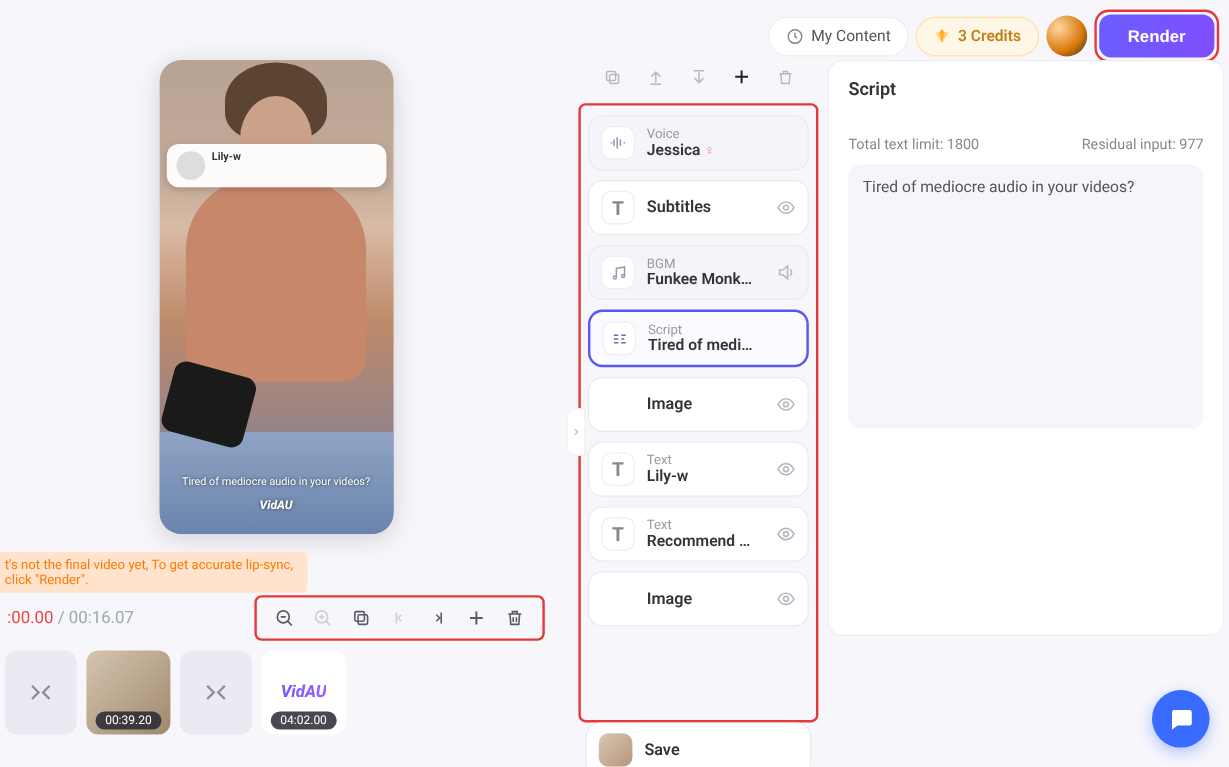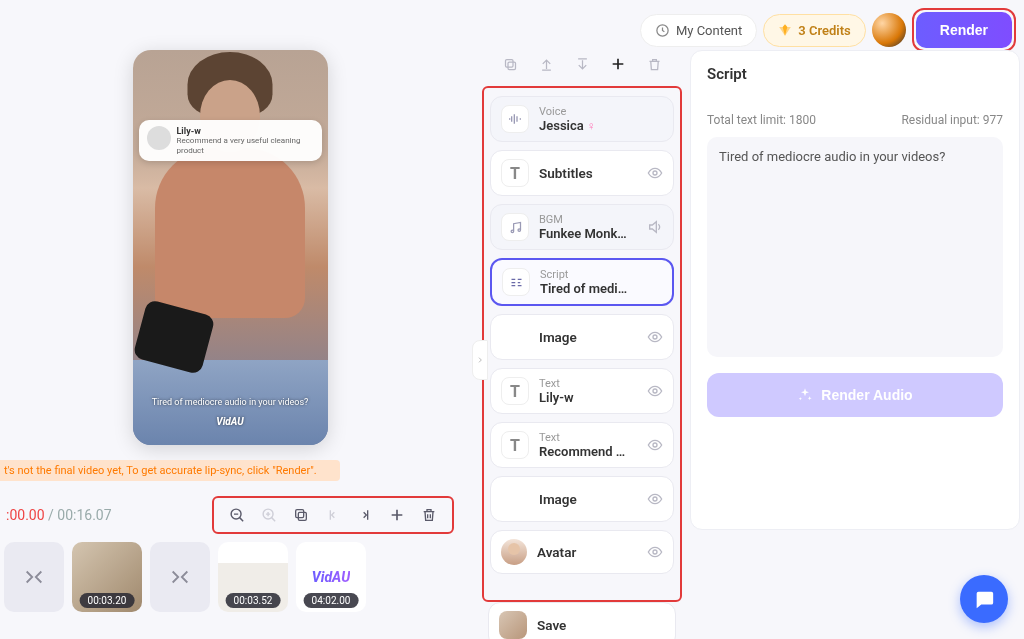--- a/index.html
+++ b/index.html
@@ -22,21 +22,21 @@
 .hair { position:absolute; top:2px; left:50%; transform:translateX(-50%); width:85px; height:65px; background:#5c4433; border-radius:50% 50% 35% 35%;}
 .torso { position:absolute; top:78px; left:50%; transform:translateX(-50%); width:150px; height:170px; background:#c6876a; border-radius:60px 60px 20px 20px;}
 .jeans { position:absolute; bottom:0; left:0; right:0; height:85px; background:linear-gradient(180deg,#8fa4c4,#6b84ad);}
 .phone-hand { position:absolute; left:6px; bottom:78px; width:70px; height:60px; background:#1a1a1a; border-radius:10px; transform:rotate(15deg);}
 .overlay-card { position:absolute; top:70px; left:6px; right:6px; background:rgba(255,255,255,0.96); border-radius:10px; padding:6px 8px; display:flex; gap:6px; box-shadow:0 2px 6px rgba(0,0,0,0.15); font-size:8px;}
 .overlay-avatar {width:24px;height:24px;border-radius:50%;background:#ddd;flex-shrink:0;}
 .overlay-name{font-weight:700;font-size:9px;}
 .overlay-desc{color:#666;line-height:1.2;}
 .caption-line{position:absolute;left:0;right:0;bottom:38px;text-align:center;color:#fff;font-size:9px;text-shadow:0 0 3px rgba(0,0,0,0.7);}
 .watermark{position:absolute;left:50%;transform:translateX(-50%);bottom:18px;color:#fff;font-weight:800;font-size:10px;text-shadow:0 0 3px rgba(0,0,0,0.6);font-style:italic;}
-.tip-bar { position:absolute; left:0; width:340px; top:460px; background:#ffe3cc; color:#ff7a00; font-size:11px; padding:4px 4px; border-radius:0 4px 4px 0;}
+.tip-bar { position:absolute; left:0; width:256px; top:460px; background:#ffe3cc; color:#ff7a00; font-size:11px; padding:4px 4px; border-radius:0 4px 4px 0;}
 
 
 .timeline-controls { position:absolute; left:0; top:490px; width:460px; display:flex; align-items:center; justify-content:space-between; padding:6px 6px;}
 .time-text{font-size:14px;}
 .time-text .cur{color:#ef4444;}
 .time-text .dur{color:#9aa;}
 .tool-group{display:flex;gap:14px;border:2px solid #e23a3a;padding:8px 14px;border-radius:6px;}
 .tool-btn{width:18px;height:18px;color:#5a5a6a;display:flex;align-items:center;justify-content:center;cursor:pointer;}
 .tool-btn.disabled{color:#cfcfd8;cursor:default;}
 
@@ -116,21 +116,20 @@
     <div class="person">
       <div class="torso"></div>
       <div class="head"></div>
     </div>
     <div class="jeans"></div>
     <div class="phone-hand"></div>
     <div class="overlay-card">
       <div class="overlay-avatar"></div>
       <div>
         <div class="overlay-name">Lily-w</div>
-        <div class="overlay-desc">Recommend a very useful cleaning product</div>
       </div>
     </div>
     <div class="caption-line">Tired of mediocre audio in your videos?</div>
     <div class="watermark">VidAU</div>
   </div>
 </div>
 <div class="tip-bar">t's not the final video yet, To get accurate lip-sync, click "Render".</div>
 
 <div class="timeline-controls">
   <div class="time-text">
@@ -178,29 +177,26 @@
   </div>
 </div>
 
 <div class="clips">
   <div class="clip">
     <svg class="trans-icon" width="22" height="22" viewBox="0 0 24 24" fill="none" stroke="currentColor" stroke-width="2">
         <path d="M4 6l6 6-6 6M20 6l-6 6 6 6"></path>
       </svg>
   </div>
   <div class="clip big thumb1">
-    <div class="badge">00:03.20</div>
+    <div class="badge">00:39.20</div>
   </div>
   <div class="clip">
     <svg class="trans-icon" width="22" height="22" viewBox="0 0 24 24" fill="none" stroke="currentColor" stroke-width="2">
         <path d="M4 6l6 6-6 6M20 6l-6 6 6 6"></path>
       </svg>
-  </div>
-  <div class="clip big thumb2">
-    <div class="badge">00:03.52</div>
   </div>
   <div class="clip big logoc">
     <span class="vidau-logo">VidAU</span>
     <div class="badge">04:02.00</div>
   </div>
 </div>
 
 <div class="mid-panel">
   <div class="mid-expand">
     <svg width="8" height="10" viewBox="0 0 24 24" fill="none" stroke="currentColor" stroke-width="3">
@@ -328,54 +324,38 @@
       <div class="layer-icon none"></div>
       <div class="layer-body">
           <div class="layer-value single">Image</div>
         </div>
       <svg class="eye" width="16" height="16" viewBox="0 0 24 24" fill="none" stroke="currentColor" stroke-width="2">
           <path d="M2 12s4-7 10-7 10 7 10 7-4 7-10 7-10-7-10-7z"></path>
           <circle cx="12" cy="12" r="3"></circle>
         </svg>
     </div>
 
-    <div class="layer">
-      <div class="avatar-thumb"></div>
-      <div class="layer-body">
-          <div class="layer-value single">Avatar</div>
-        </div>
-      <svg class="eye" width="16" height="16" viewBox="0 0 24 24" fill="none" stroke="currentColor" stroke-width="2">
-          <path d="M2 12s4-7 10-7 10 7 10 7-4 7-10 7-10-7-10-7z"></path>
-          <circle cx="12" cy="12" r="3"></circle>
-        </svg>
-    </div>
 
   </div>
   <div class="layer extra-layer" style="width:188px;margin-left:6px;">
     <div class="layer-icon" style="background:linear-gradient(135deg,#d8c6b4,#b8967a);border:none;"></div>
     <div class="layer-body">
         <div class="layer-value single">Save</div>
       </div>
   </div>
 </div>
 
 <div class="right-panel">
   <div class="rp-title">Script</div>
   <div class="rp-meta">
     <span>Total text limit: 1800</span>
     <span>Residual input: 977</span>
   </div>
   <div class="rp-textarea">
     <span>Tired of mediocre audio in your videos?</span>
   </div>
-  <button class="render-audio">
-    <svg width="16" height="16" viewBox="0 0 24 24" fill="currentColor">
-        <path d="M12 2l1.5 4.5L18 8l-4.5 1.5L12 14l-1.5-4.5L6 8l4.5-1.5zM19 14l.8 2.2L22 17l-2.2.8L19 20l-.8-2.2L16 17l2.2-.8zM5 15l.6 1.8L7.5 17.5l-1.9.7L5 20l-.6-1.8L2.5 17.5l1.9-.7z"></path>
-      </svg>
-    <span>Render Audio</span>
-  </button>
 </div>
 
 <div class="chat-bubble">
   <svg width="22" height="22" viewBox="0 0 24 24" fill="currentColor">
       <path d="M4 4h16a2 2 0 012 2v10a2 2 0 01-2 2H9l-5 4V6a2 2 0 012-2z"></path>
     </svg>
 </div>
 
 </body></html>

